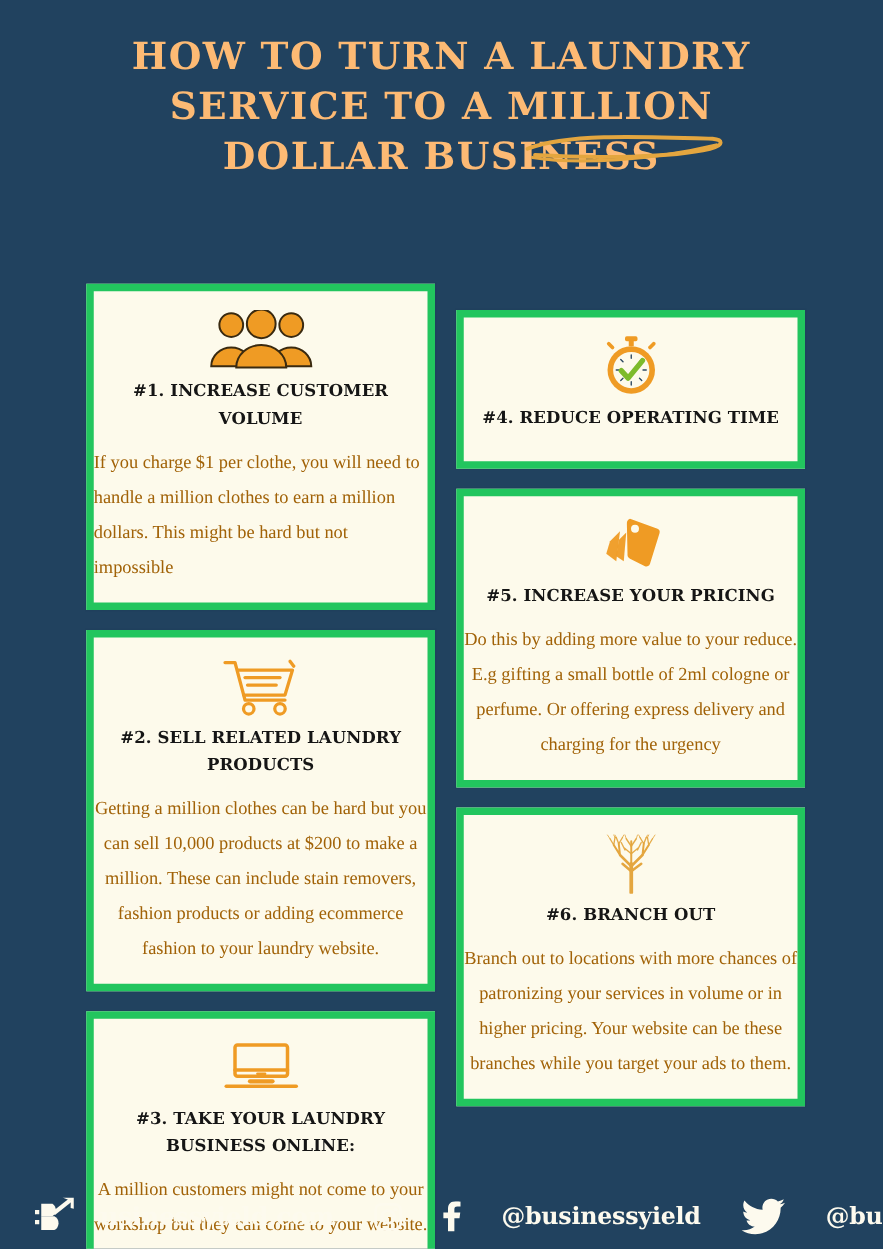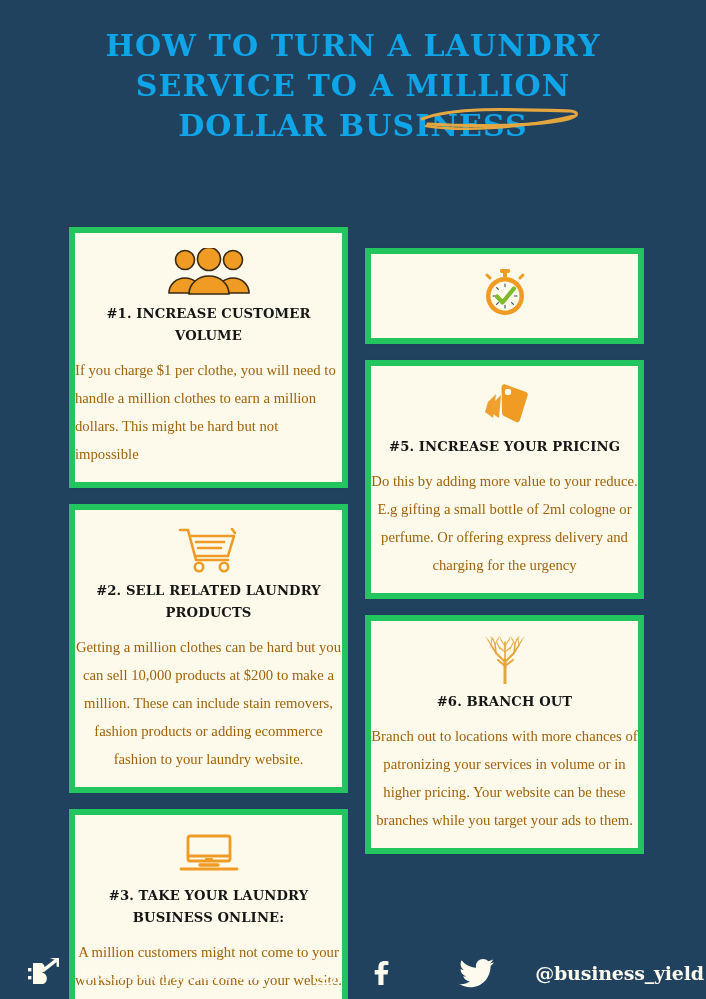--- a/index.html
+++ b/index.html
@@ -19,21 +19,21 @@
   
   .title-block {
     position: absolute;
     left: 0; top: 26px;
     width: 706px;
     text-align: center;
     padding: 0 40px;
   }
   .title-line {
     display: block;
-    color: #0ea5e9;
+    color: #fdba74;
     font-family: "DejaVu Serif", serif;
     font-weight: bold;
     font-size: 30px;
     letter-spacing: 1.1px;
     line-height: 40px;
     text-transform: uppercase;
     white-space: nowrap;
   }
   .squiggle-wrap {
     position: absolute;
@@ -213,20 +213,21 @@
                 <path d="M36.4 28 H39"></path>
               <path d="M18.6 19.6 L20.4 21.4"></path>
                 <path d="M33.6 34.6 L35.4 36.4"></path>
               <path d="M35.4 19.6 L33.6 21.4"></path>
                 <path d="M20.4 34.6 L18.6 36.4"></path>
             </g>
             <path d="M19 28.5 L24.5 34.5 L36 20.5" fill="none" stroke="#7dbb2c" stroke-width="4.2" stroke-linecap="round" stroke-linejoin="round"></path>
           </g>
         </svg>
       </div>
+      <div class="card-title">#4. REDUCE OPERATING TIME</div>
     </div>
 
     <div class="card">
       <div class="card-icon">
         <svg width="62" height="50" viewBox="0 0 62 50">
           <g fill="#ef9b24">
             <path d="M14 22 L22 14 L19 38 L11 32 Z" opacity="0.95"></path>
             <path d="M21 21 L27 15 L25 38 L19 34 Z" opacity="0.95"></path>
             <path d="M30 4 L52 12 A3 3 0 0 1 53.6 15.6 L46 40 A3 3 0 0 1 42 42 L30 36 A4 4 0 0 1 28 32 L27.5 8 A4 4 0 0 1 30 4 Z"></path>
             <circle cx="34" cy="12" r="3.2" fill="#fdfaeb"></circle>
@@ -296,20 +297,21 @@
   <span class="sp-6"></span>
 
   <span class="fico">
     <svg width="15" height="25" viewBox="0 0 15 25">
       <path d="M9.5 24 V13.5 H13.6 L14.2 9 H9.5 V6.3 c0-1.3 .4-2.2 2.3-2.2 H14.4 V.2 C13.7.1 12.2 0 10.5 0 6.7 0 4.4 2.2 4.4 6 V9 H.7 v4.5 H4.4 V24 Z" fill="#fdfaee"></path>
     </svg>
   </span>
 
   <span class="sp-8"></span>
 
+  <span class="footer-handle">@businessyield</span>
 
   <span class="sp-14"></span>
 
   <span class="fico">
     <svg width="36" height="30" viewBox="0 0 36 30">
       <path d="M35 4.2 c-1.3.6-2.7 1-4.2 1.2 1.5-.9 2.7-2.3 3.2-4
                -1.4.8-3 1.4-4.7 1.8 C28 1.8 26.1 1 24 1 c-3.9 0-7.1 3.2-7.1 7.1 0 .6.1 1.1.2 1.6
                C11.2 9.4 6 6.6 2.6 2.3 2 3.4 1.6 4.7 1.6 6.1 c0 2.5 1.3 4.7 3.2 5.9
                -1.2 0-2.2-.4-3.2-.9 v.1 c0 3.4 2.4 6.3 5.7 7 -.6.2-1.2.2-1.8.2-.4 0-.9 0-1.3-.1
                .9 2.8 3.5 4.9 6.6 4.9 -2.4 1.9-5.5 3-8.8 3 -.6 0-1.1 0-1.7-.1

